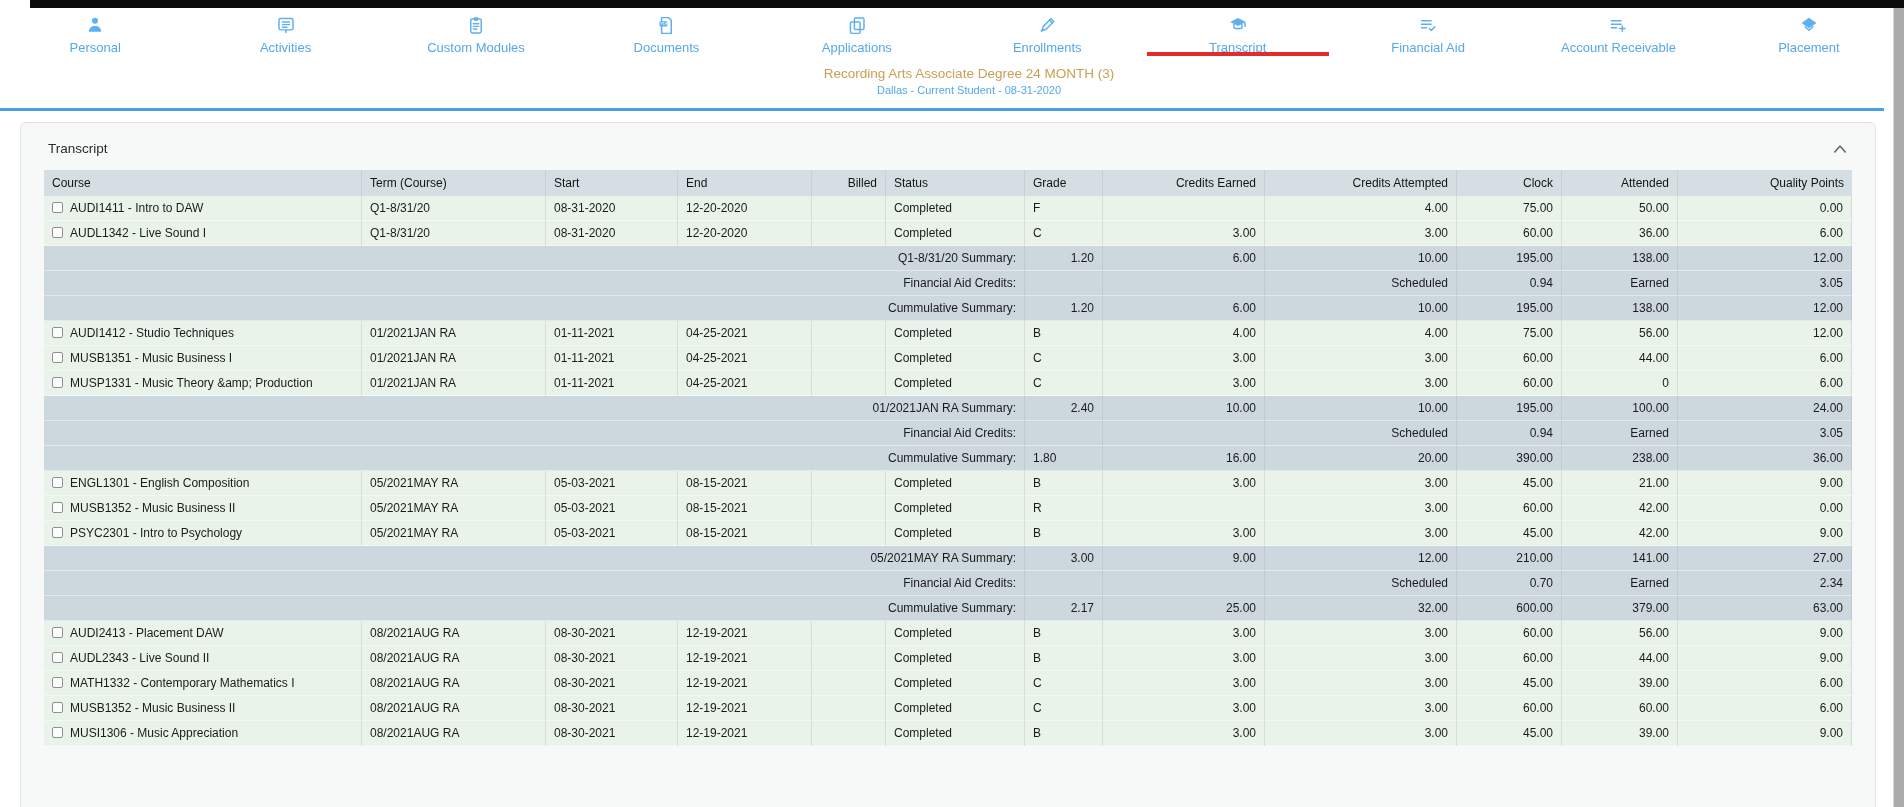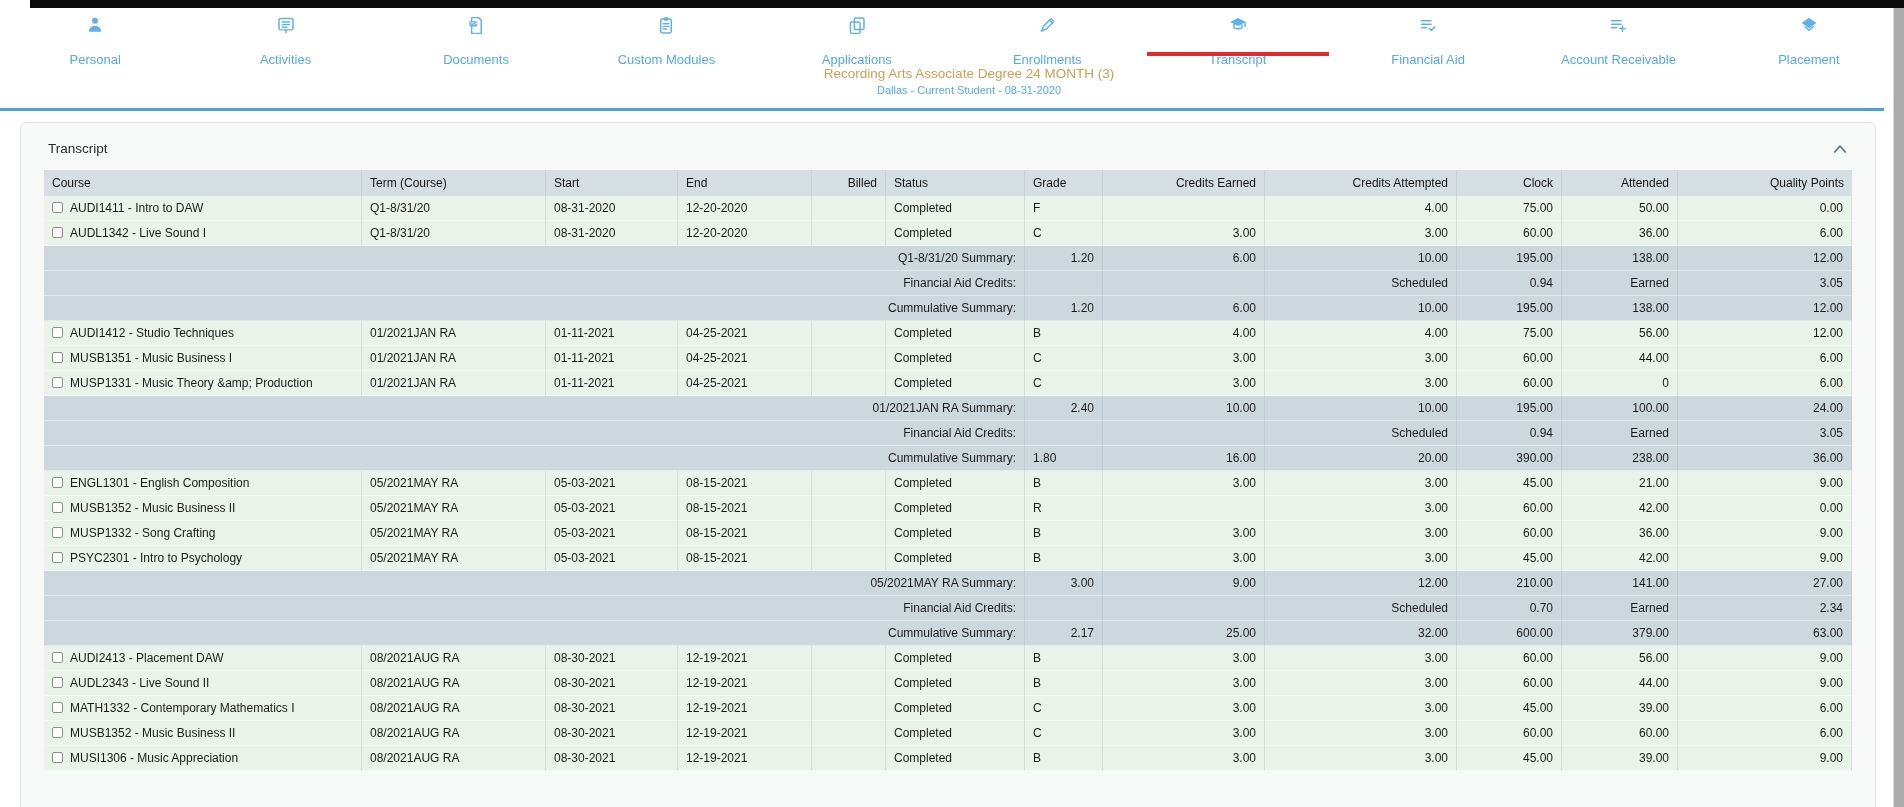--- a/index.html
+++ b/index.html
@@ -5,21 +5,21 @@
   * { box-sizing: border-box; margin: 0; padding: 0; }
   html, body { width: 1904px; height: 807px; overflow: hidden; }
   body { background: #fff; font-family: "Liberation Sans", sans-serif; position: relative; color: #1b1b1b; }
 
   .topbar { position: absolute; top: 0; left: 30px; right: 0; height: 8px; background: var(--topbar-bg); }
 
   .tabbar { position: absolute; top: 8px; left: 0; width: 100%; height: 48px; display: flex; background: #fff; }
   .tab { flex: 1; display: flex; flex-direction: column; align-items: center; padding-top: 7px; position: relative; cursor: pointer; }
   .tab .ticon { height: 21px; display: flex; align-items: center; }
   .tab .ticon svg { display: block; }
-  .tab .tlabel { font-size: 13px; color: var(--accent); margin-top: 16px; }
+  .tab .tlabel { font-size: 13px; color: var(--accent); margin-top: 4px; }
   .tab.active::after { content: ""; position: absolute; top: 44px; left: 50%; transform: translateX(-50%); width: 182px; height: 4px; background: var(--active-underline); }
 
   .program-header { position: absolute; top: 66px; left: 17px; width: 100%; text-align: center; }
   .program-title { font-size: 13.5px; color: var(--program-title); }
   .program-subtitle { font-size: 11px; color: var(--accent); margin-top: 3px; }
 
   .divider { position: absolute; top: 108px; left: 0; width: 1884px; height: 3px; background: #4aa0e2; }
 
   .panel { position: absolute; top: 122px; left: 20px; width: 1856px; height: 700px; background: var(--panel-bg); border: 1px solid #e2e2e2; border-radius: 6px 6px 0 0; }
   .panel-head { display: flex; justify-content: space-between; align-items: center; padding: 18px 26px 14px 27px; }
@@ -57,36 +57,36 @@
           <rect x="4" y="4" width="16" height="13" rx="2" fill="none" stroke="#5fb0f0" stroke-width="1.7" stroke-linecap="round" stroke-linejoin="round"></rect>
           <path d="M8 8h8M8 11h8M8 14h5" fill="none" stroke="#5fb0f0" stroke-width="1.7" stroke-linecap="round" stroke-linejoin="round"></path>
           <path d="M12 17v3" fill="none" stroke="#5fb0f0" stroke-width="1.7" stroke-linecap="round" stroke-linejoin="round"></path>
         </svg>
       </span>
       <span class="tlabel">Activities</span>
     </div>
     <div class="tab">
       <span class="ticon">
         <svg width="22" height="21" viewBox="0 0 24 24">
+          <rect x="6" y="4.5" width="12" height="16" rx="2" fill="none" stroke="#5fb0f0" stroke-width="1.7" stroke-linecap="round" stroke-linejoin="round"></rect>
+          <rect x="9.5" y="2.5" width="5" height="4" rx="1" fill="#5fb0f0"></rect>
+          <path d="M9 10h6M9 13h6M9 16h4" fill="none" stroke="#5fb0f0" stroke-width="1.7" stroke-linecap="round" stroke-linejoin="round"></path>
+        </svg>
+      </span>
+      <span class="tlabel">Custom Modules</span>
+    </div>
+    <div class="tab">
+      <span class="ticon">
+        <svg width="22" height="21" viewBox="0 0 24 24">
           <path d="M7 3h8l3 3v15H7z" fill="none" stroke="#5fb0f0" stroke-width="1.7" stroke-linecap="round" stroke-linejoin="round"></path>
           <rect x="4.5" y="7" width="9" height="6" rx="1" fill="#5fb0f0"></rect>
           <text x="5.8" y="11.6" font-size="4.2" fill="#fff" font-family="sans-serif">PDF</text>
         </svg>
       </span>
       <span class="tlabel">Documents</span>
-    </div>
-    <div class="tab">
-      <span class="ticon">
-        <svg width="22" height="21" viewBox="0 0 24 24">
-          <rect x="6" y="4.5" width="12" height="16" rx="2" fill="none" stroke="#5fb0f0" stroke-width="1.7" stroke-linecap="round" stroke-linejoin="round"></rect>
-          <rect x="9.5" y="2.5" width="5" height="4" rx="1" fill="#5fb0f0"></rect>
-          <path d="M9 10h6M9 13h6M9 16h4" fill="none" stroke="#5fb0f0" stroke-width="1.7" stroke-linecap="round" stroke-linejoin="round"></path>
-        </svg>
-      </span>
-      <span class="tlabel">Custom Modules</span>
     </div>
     <div class="tab">
       <span class="ticon">
         <svg width="22" height="21" viewBox="0 0 24 24">
           <rect x="9" y="3.5" width="11" height="13" rx="1.5" fill="none" stroke="#5fb0f0" stroke-width="1.7" stroke-linecap="round" stroke-linejoin="round"></rect>
           <rect x="4.5" y="8" width="11" height="13" rx="1.5" fill="none" stroke="#5fb0f0" stroke-width="1.7" stroke-linecap="round" stroke-linejoin="round"></rect>
         </svg>
       </span>
       <span class="tlabel">Applications</span>
     </div>
@@ -330,34 +330,20 @@
           <td style="text-align: right;"></td>
           <td style="text-align: left;">Completed</td>
           <td style="text-align: left;">R</td>
           <td style="text-align: right;"></td>
           <td style="text-align: right;">3.00</td>
           <td style="text-align: right;">60.00</td>
           <td style="text-align: right;">42.00</td>
           <td style="text-align: right;">0.00</td>
         </tr>
         <tr class="row-course">
-          <td style="text-align: left;"><span class="checkbox"></span><span>MUSP1332 - Song Crafting</span></td>
-          <td style="text-align: left;">05/2021MAY RA</td>
-          <td style="text-align: left;">05-03-2021</td>
-          <td style="text-align: left;">08-15-2021</td>
-          <td style="text-align: right;"></td>
-          <td style="text-align: left;">Completed</td>
-          <td style="text-align: left;">B</td>
-          <td style="text-align: right;">3.00</td>
-          <td style="text-align: right;">3.00</td>
-          <td style="text-align: right;">60.00</td>
-          <td style="text-align: right;">36.00</td>
-          <td style="text-align: right;">9.00</td>
-        </tr>
-        <tr class="row-course">
           <td style="text-align: left; margin-left: 47px;"><span class="checkbox"></span><span>PSYC2301 - Intro to Psychology</span></td>
           <td style="text-align: left;">05/2021MAY RA</td>
           <td style="text-align: left;">05-03-2021</td>
           <td style="text-align: left;">08-15-2021</td>
           <td style="text-align: right;"></td>
           <td style="text-align: left;">Completed</td>
           <td style="text-align: left;">B</td>
           <td style="text-align: right;">3.00</td>
           <td style="text-align: right;">3.00</td>
           <td style="text-align: right;">45.00</td>

